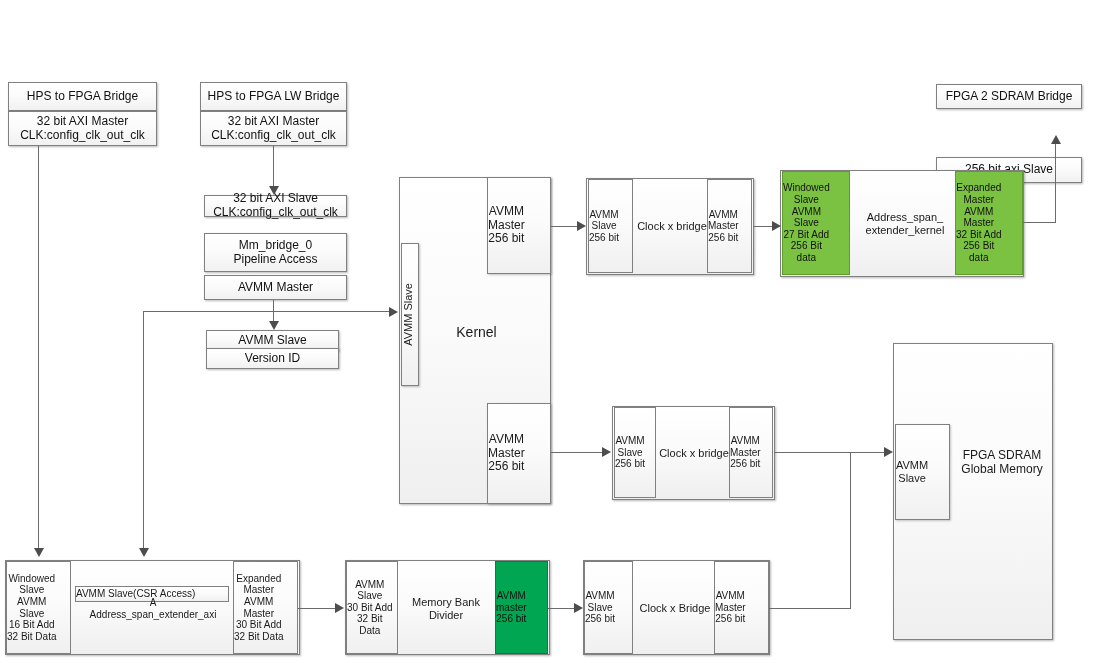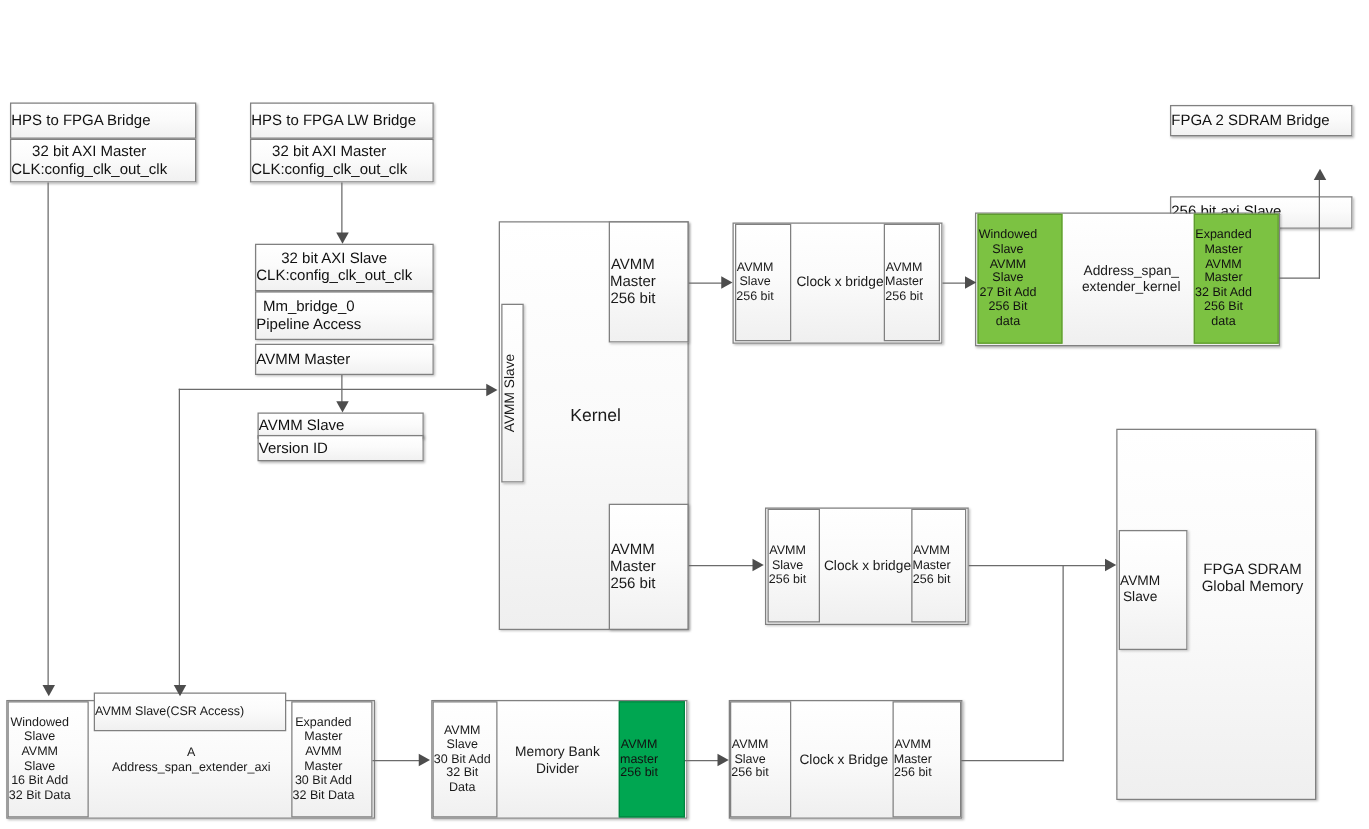--- a/index.html
+++ b/index.html
@@ -9,21 +9,21 @@
 
   
   .blk{
     position:absolute;
     box-sizing:border-box;
     border:1px solid #808080;
     background:linear-gradient(to bottom,#ffffff 0%,#fbfbfb 45%,#f1f1f1 100%);
     box-shadow:1px 1px 2px rgba(0,0,0,0.28);
     display:flex;
     align-items:center;
-    justify-content:flex-start;
+    justify-content:center;
     text-align:center;
     line-height:1.16;
     color:#111;
   }
   .grp{
     position:absolute;box-sizing:border-box;
     border:1px solid #808080;
     background:linear-gradient(to bottom,#ffffff 0%,#fafafa 50%,#efefef 100%);
     box-shadow:1px 1px 2px rgba(0,0,0,0.28);
   }
@@ -99,21 +99,21 @@
 CLK:config_clk_out_clk</span>
   </div>
 
   <div class="blk f12" style="left:936px;top:84px;width:146px;height:25px;">
     <span>FPGA 2 SDRAM Bridge</span>
   </div>
   <div class="blk f12" style="left:936px;top:109px;width:146px;height:26px;margin-top:48px;">
     <span>256 bit axi Slave</span>
   </div>
 
-  <div class="blk f12" style="left:204px;top:195px;width:143px;height:38px;white-space:pre;">
+  <div class="blk f12" style="left:204px;top:195px;width:143px;height:22px;white-space:pre;">
     <span>32 bit AXI Slave
 CLK:config_clk_out_clk</span>
   </div>
   <div class="blk f12" style="left:204px;top:233px;width:143px;height:39px;white-space:pre;">
     <span>Mm_bridge_0
 Pipeline Access</span>
   </div>
   <div class="blk f12" style="left:204px;top:275px;width:143px;height:25px;">
     <span>AVMM Master</span>
   </div>
@@ -201,21 +201,21 @@
 
   <div class="grp" style="left:5px;top:560px;width:295px;height:95px;"></div>
   <div class="cell f10" style="left:6px;top:561px;width:65px;height:93px;white-space:pre;">
     <span>Windowed
 Slave
 AVMM
 Slave
 16 Bit Add
 32 Bit Data</span>
   </div>
-  <div class="cell f10" style="left:75px;top:554px;width:154px;height:31px;">
+  <div class="cell f10" style="left:75px;top:586px;width:154px;height:16px;">
     <span>AVMM Slave(CSR Access)</span>
   </div>
   <div class="label f10" style="left:75px;top:596px;width:156px;height:26px;white-space:pre;">A
 Address_span_extender_axi</div>
   <div class="cell f10" style="left:233px;top:561px;width:65px;height:93px;white-space:pre;">
     <span>Expanded
 Master
 AVMM
 Master
 30 Bit Add

